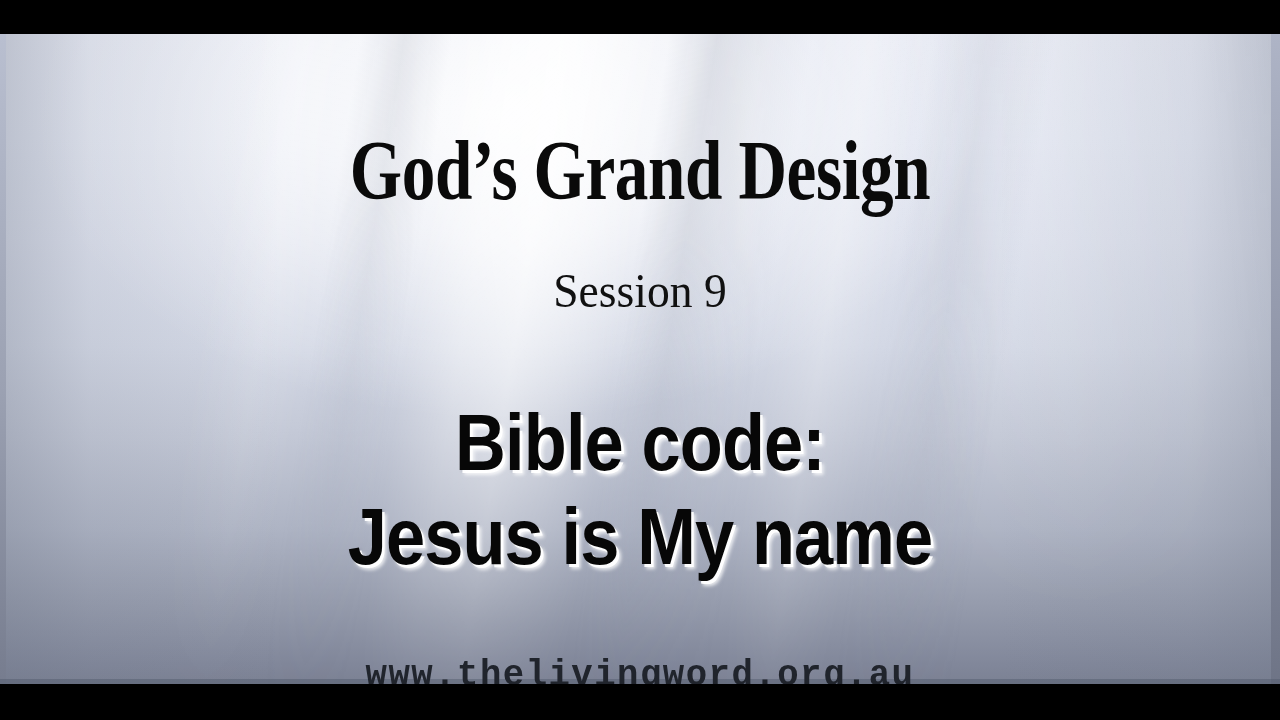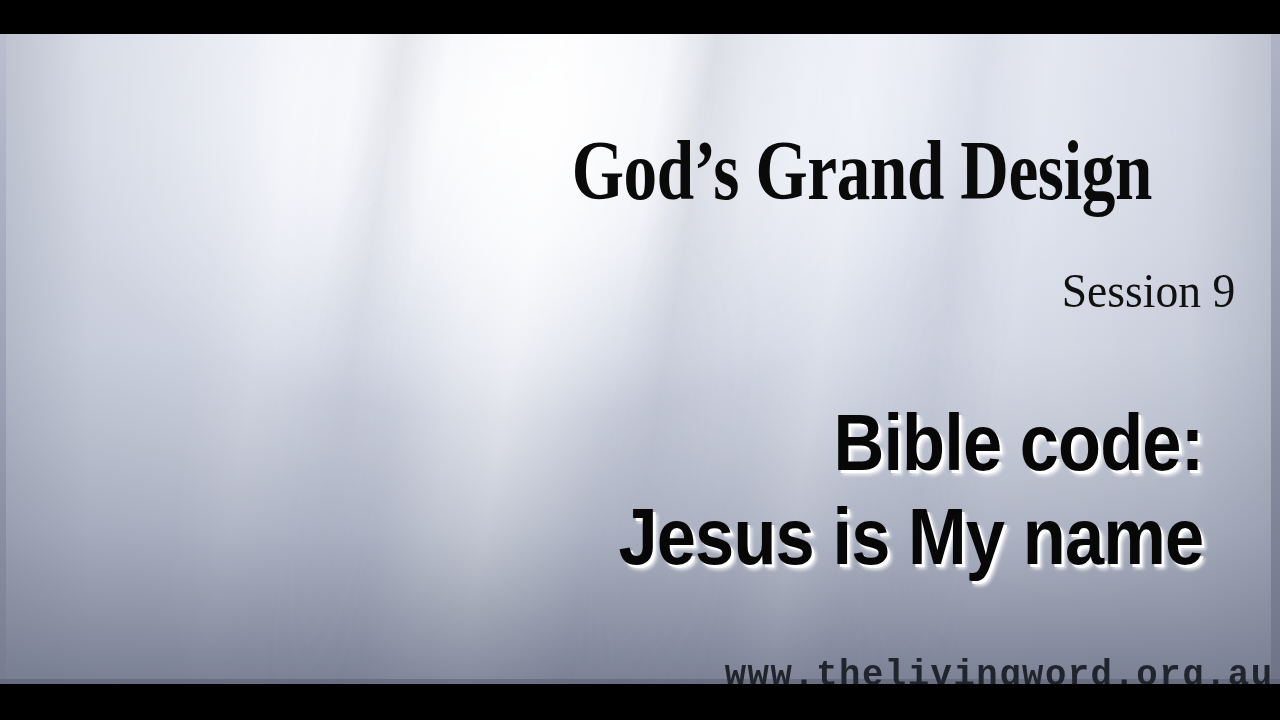--- a/index.html
+++ b/index.html
@@ -170,21 +170,21 @@
     width: 1280px; height: 5px;
     background: rgba(80,88,106,0.45);
     z-index: 12;
   }
 
   
   #content {
     position: absolute;
     inset: 0;
     z-index: 20;
-    text-align: right;
+    text-align: center;
   }
 
   .title {
     position: absolute;
     left: 0;
     top: 95px;
     width: 1280px;
     font-family: "Liberation Serif", "DejaVu Serif", serif;
     font-weight: 700;
     font-size: 84px;

